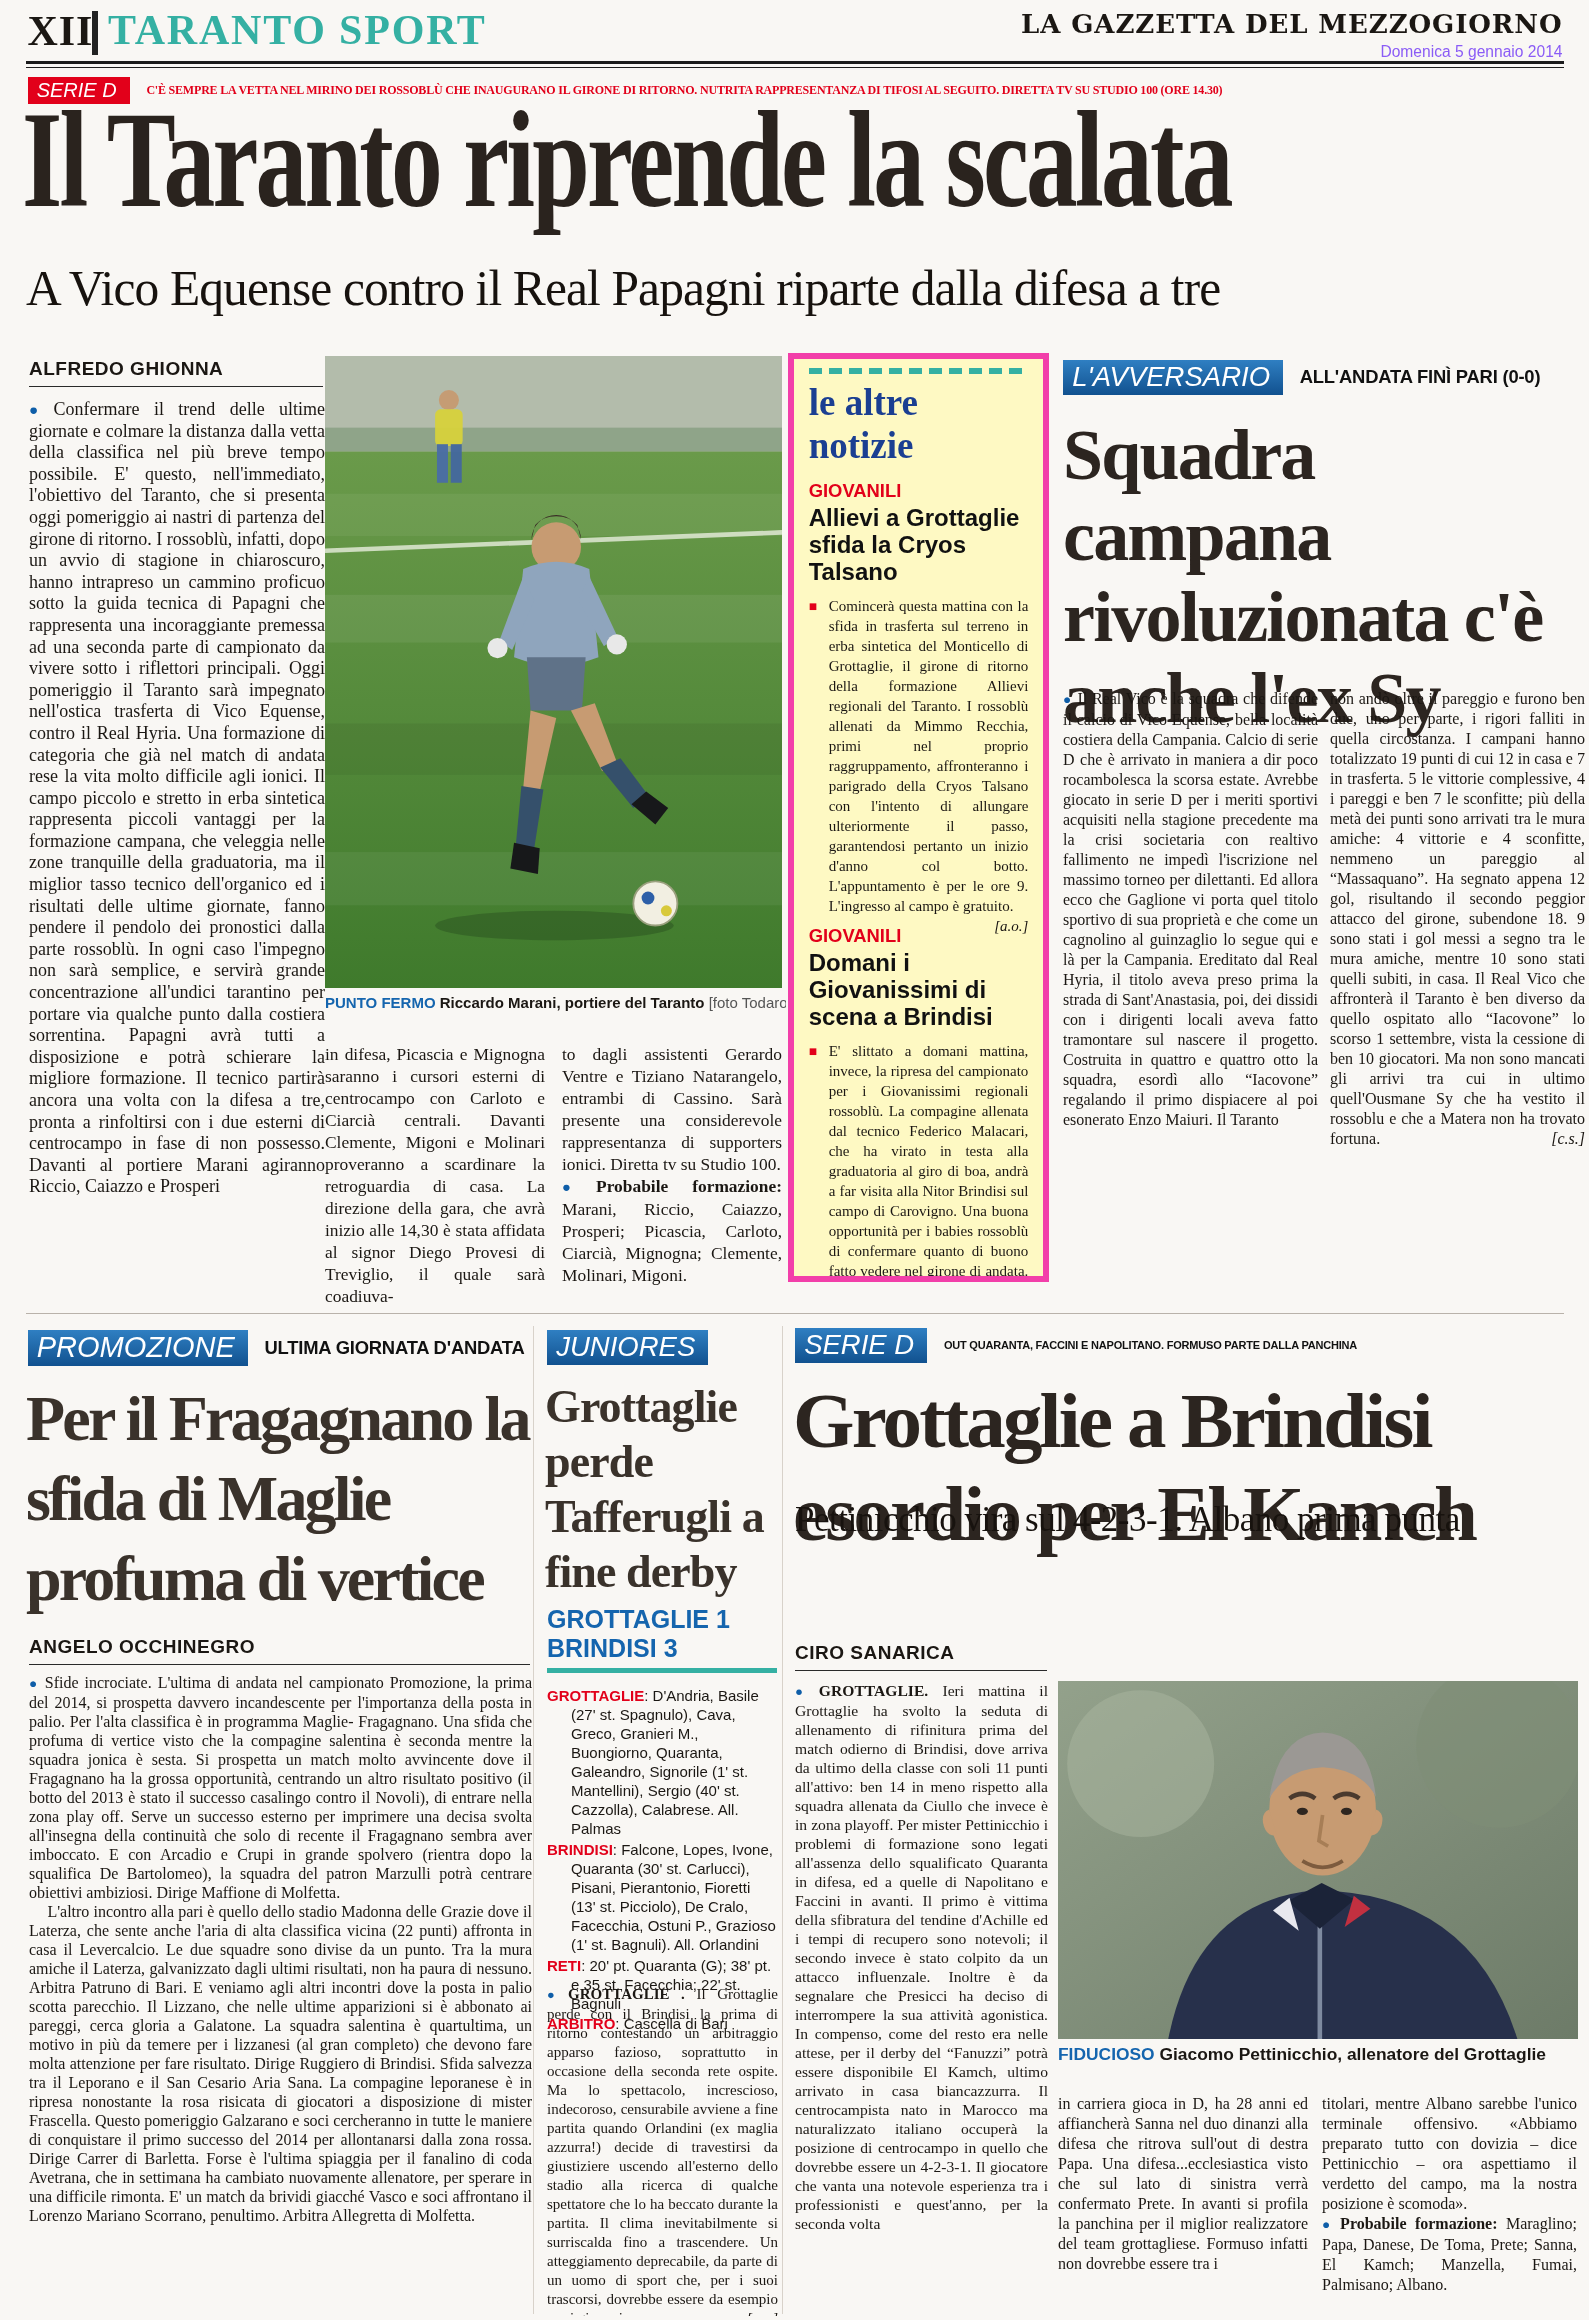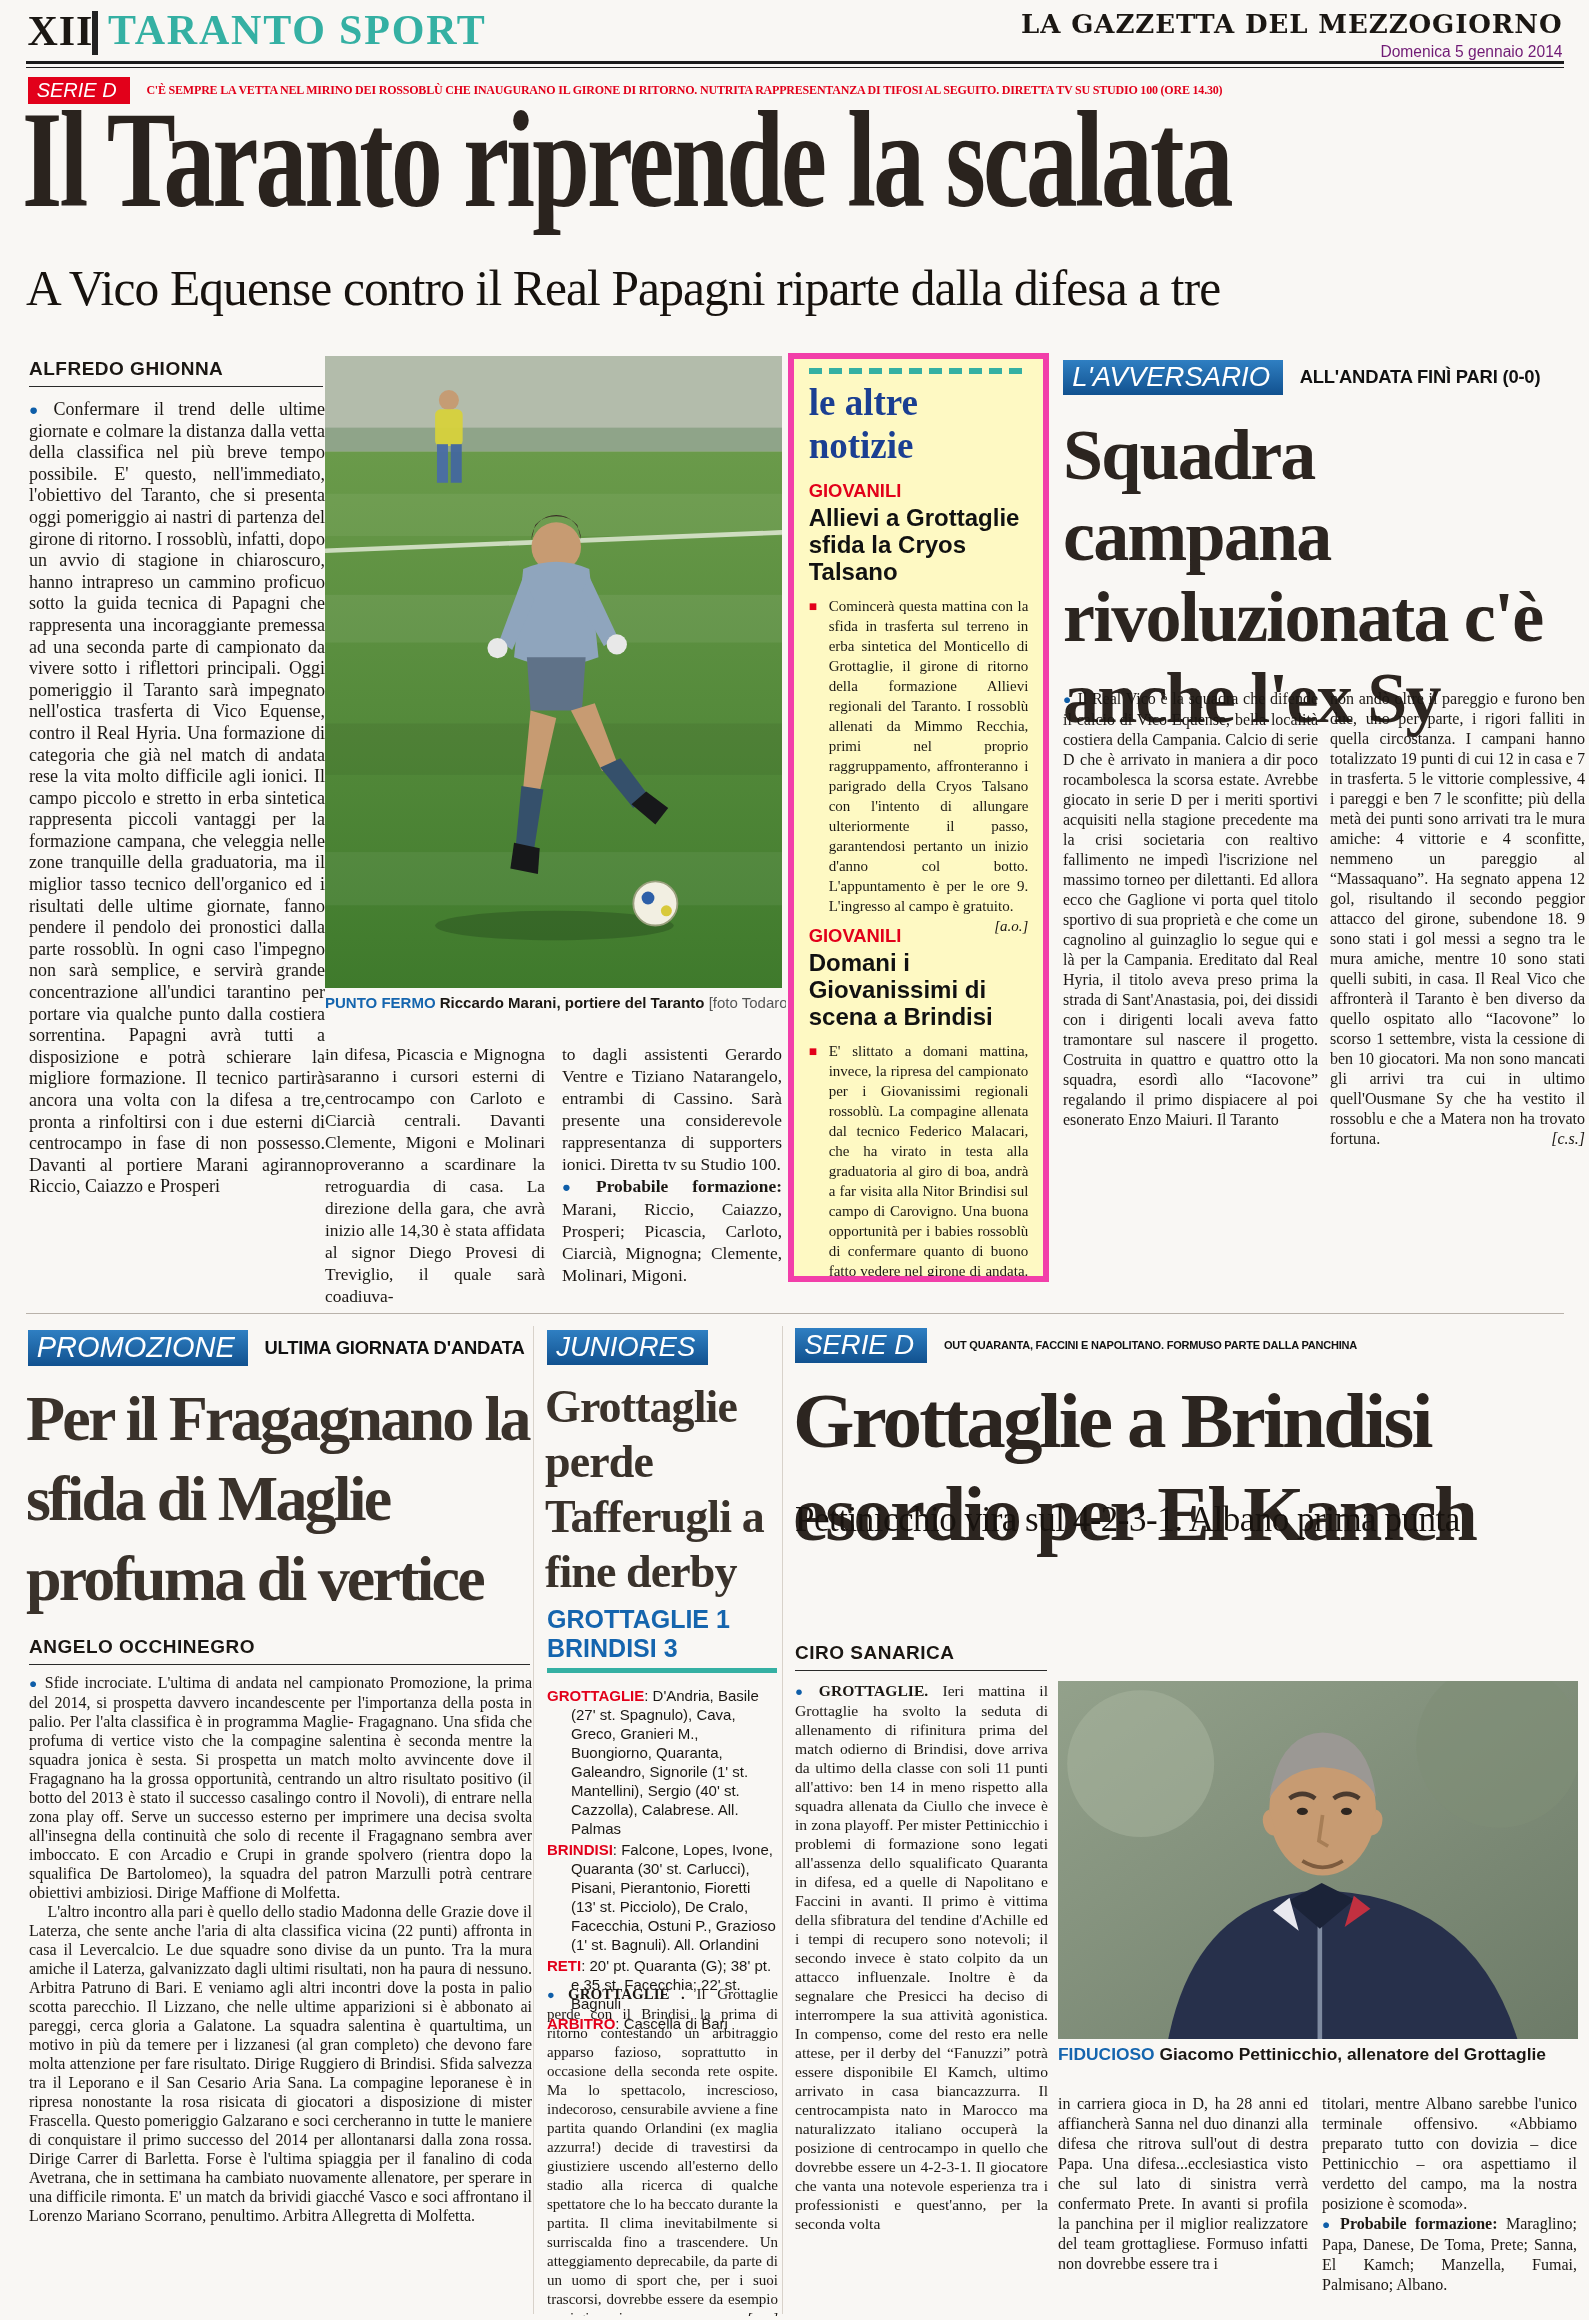--- a/index.html
+++ b/index.html
@@ -4,21 +4,21 @@
 <style>
   html,body{margin:0;padding:0;background:#888;}
   .page{position:relative;width:1590px;height:2321px;background:#f9f7f4;overflow:hidden;
         font-family:"Liberation Serif",serif;color:#1b1713;}
   
   #pagenum{position:absolute;left:27.5px;top:7.3px;font-size:42px;font-weight:bold;letter-spacing:0.9px;}
   #headbar{position:absolute;left:92px;top:11px;width:5.5px;height:44px;background:#222;}
   #sectiontitle{position:absolute;left:108px;top:5.5px;font-size:42px;font-weight:bold;color:#35b0a3;letter-spacing:1.8px;}
   #masthead{position:absolute;right:27.5px;top:9.2px;text-align:right;}
   #masthead .mh{font-size:26px;font-weight:bold;letter-spacing:0.9px;font-family:"DejaVu Serif",serif;}
-  #masthead .dt{font-size:15.6px;color:#701a75;margin-top:3.7px;font-family:"Liberation Sans",sans-serif;}
+  #masthead .dt{font-size:15.6px;color:#8b5cf6;margin-top:3.7px;font-family:"Liberation Sans",sans-serif;}
   #headrule{position:absolute;left:26px;right:26px;top:61px;border-top:3.7px solid #1c1c1c;}
   #headrule2{position:absolute;left:26px;right:26px;top:67px;border-top:0.9px solid #1c1c1c;}
   
   .badge{display:inline-block;color:#fff;font-family:"Liberation Sans",sans-serif;
          font-weight:normal;font-style:italic;padding:2.8px 13px 4.6px 9.2px;line-height:1;}
   .badge.red{background:#e2001a;}
   .badge.blue{background:linear-gradient(180deg,#2f7fc2,#11518f);}
   #topkicker{position:absolute;left:27.5px;top:77px;width:1543px;white-space:nowrap;}
   #topkicker .badge{font-size:20px;margin-right:13px;vertical-align:middle;}
   #topkicker .ktext{font-family:Liberation Serif, serif;font-weight:bold;font-size:12px;

